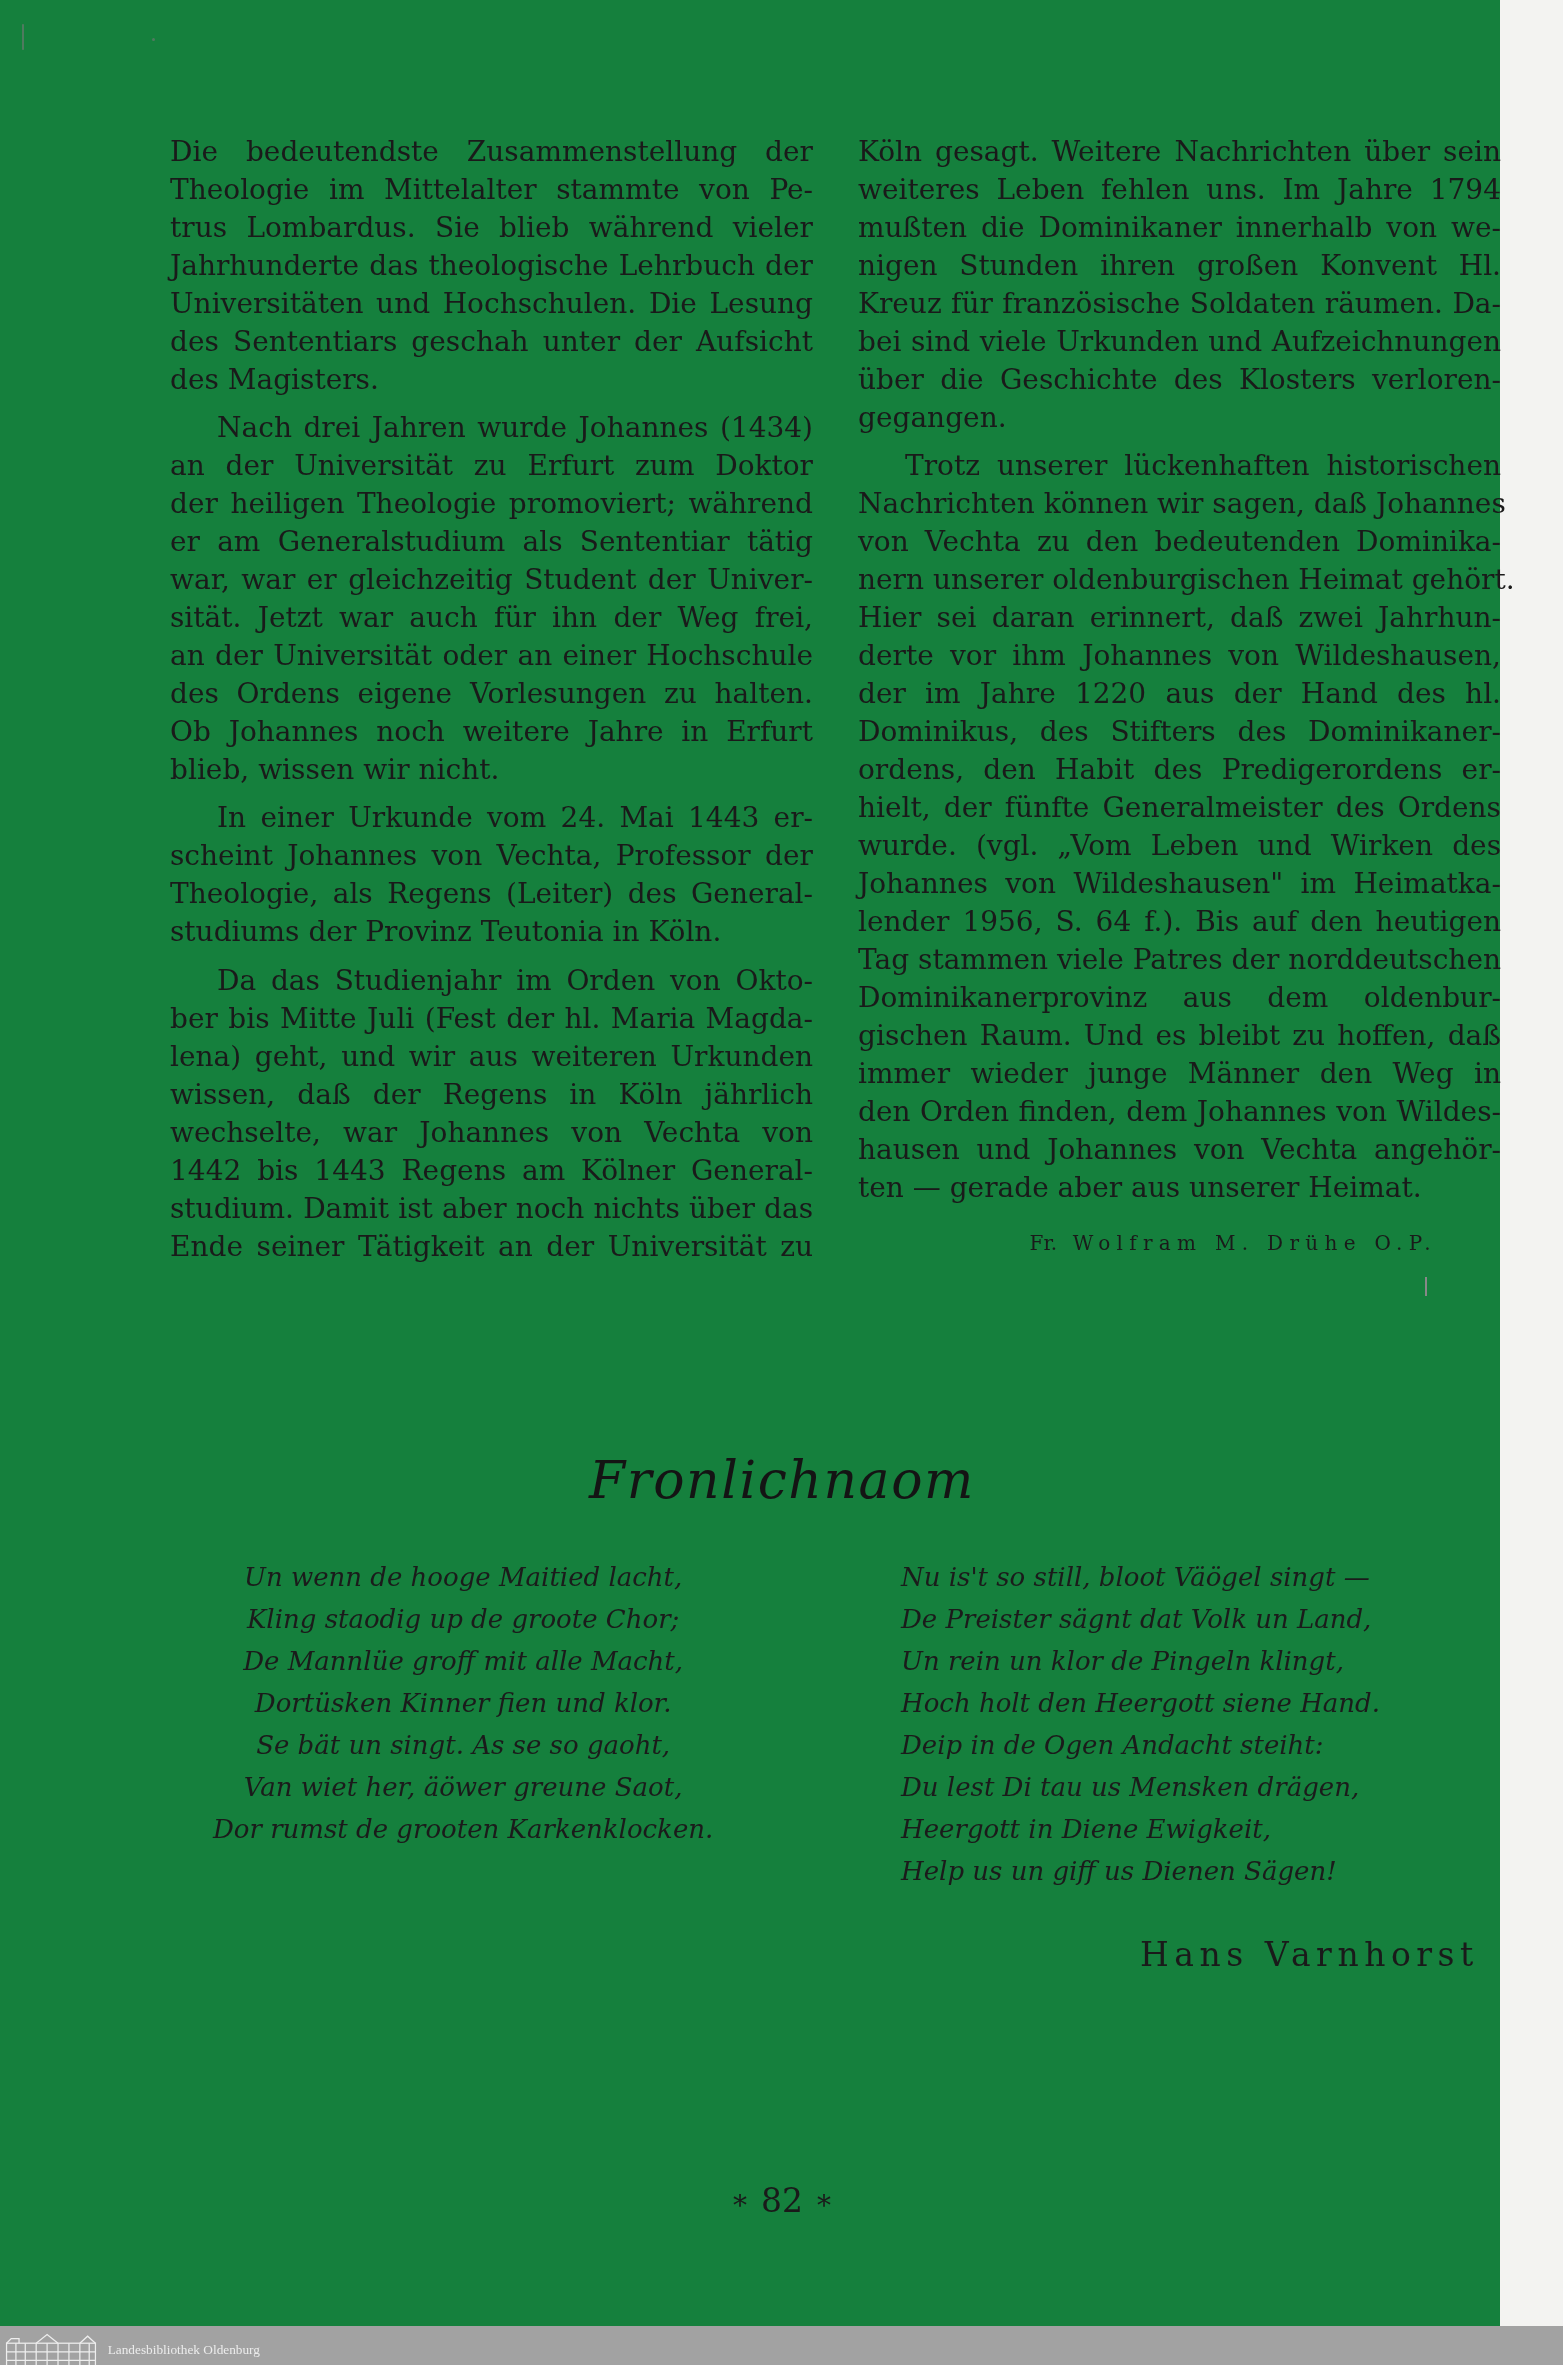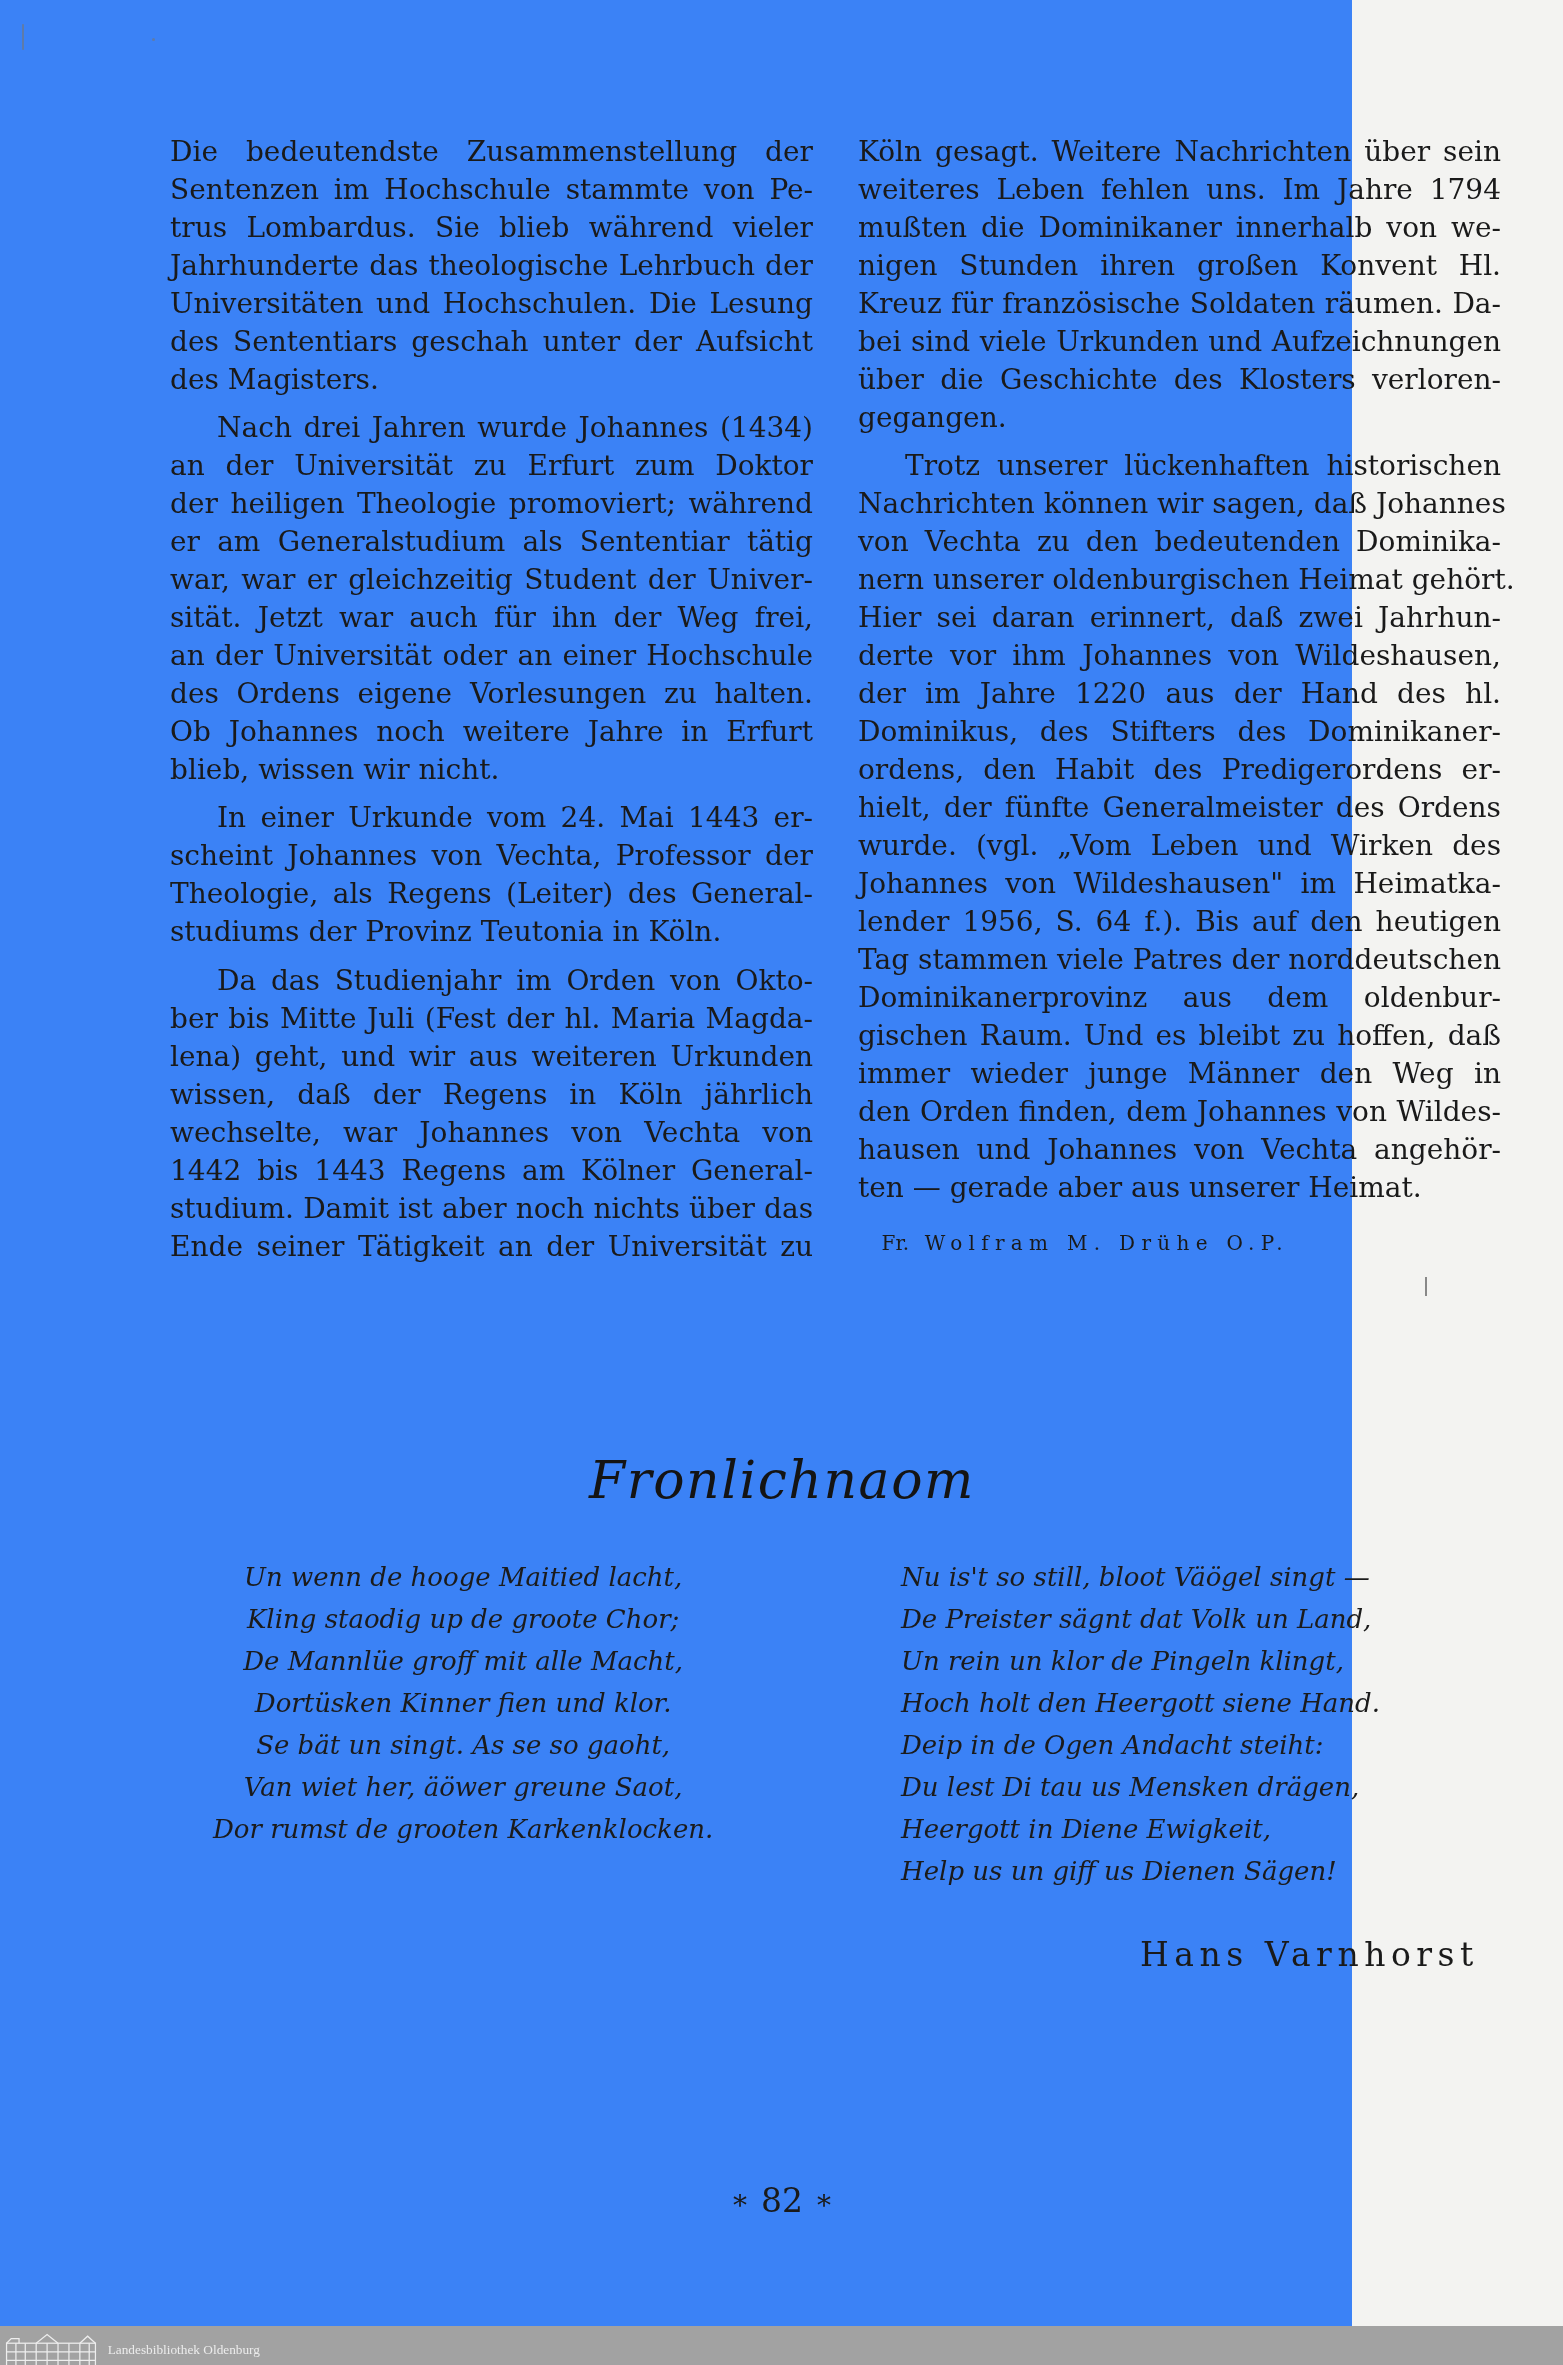--- a/index.html
+++ b/index.html
@@ -11,23 +11,23 @@
       height: 2366px;
       background: #f3f3f1;
       position: relative;
       overflow: hidden;
       color: #1a1a1a;
       font-family: "DejaVu Serif", serif;
     }
     .page {
       position: absolute;
       left: 0; top: 0;
-      width: 1352px;
+      width: 1500px;
       height: 2326px;
-      background: #3b82f6;
+      background: #15803d;
     }
     .col {
       position: absolute;
       top: 133px;
       width: 643px;
     }
     .col-left { left: 170px; }
     .col-right { left: 858px; width: 643px; }
     .line {
       font-size: 28px;
@@ -142,21 +142,21 @@
     }
   </style>
 </head>
 <body>
 
 <div class="page">
 
   <div class="col col-left">
     <div>
       <div class="line">Die bedeutendste Zusammenstellung der</div>
-      <div class="line">Sentenzen im Hochschule stammte von Pe-</div>
+      <div class="line">Theologie im Mittelalter stammte von Pe-</div>
       <div class="line">trus Lombardus. Sie blieb während vieler</div>
       <div class="line">Jahrhunderte das theologische Lehrbuch der</div>
       <div class="line">Universitäten und Hochschulen. Die Lesung</div>
       <div class="line">des Sententiars geschah unter der Aufsicht</div>
       <div class="line last">des Magisters.</div>
     </div>
     <div class="para-gap"></div>
     <div>
       <div class="line indent">Nach drei Jahren wurde Johannes (1434)</div>
       <div class="line">an der Universität zu Erfurt zum Doktor</div>

